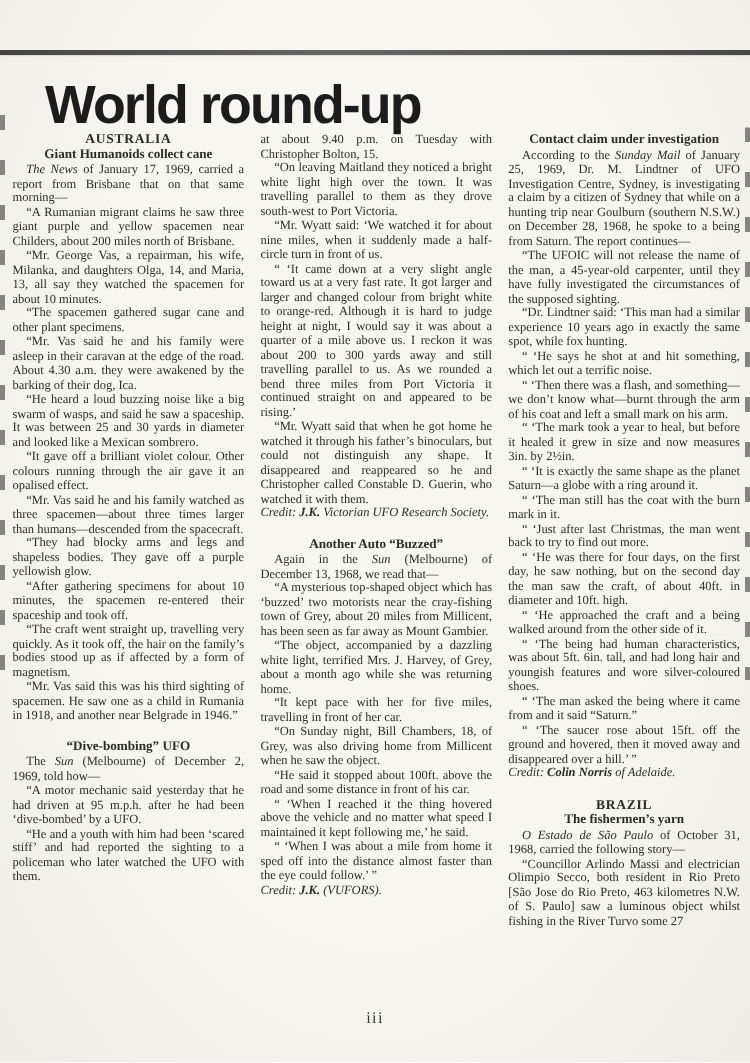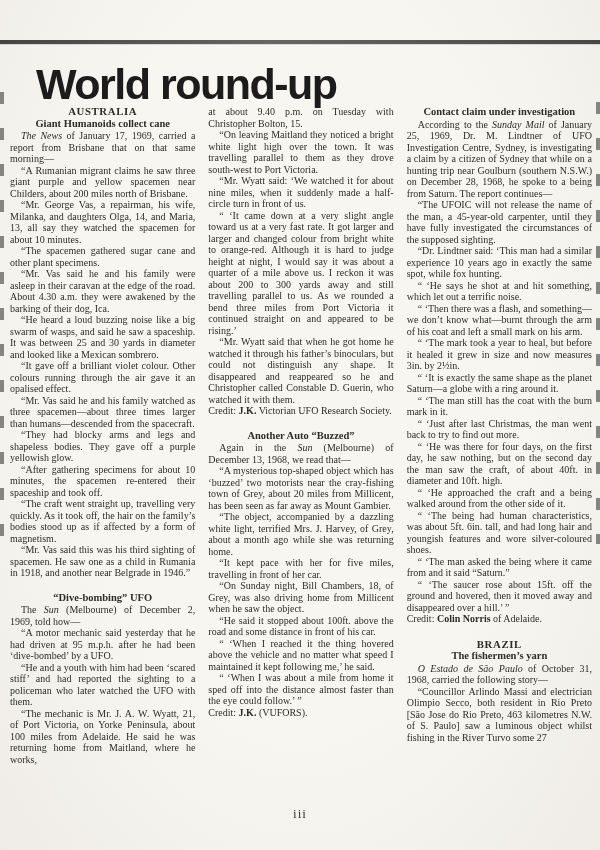--- a/index.html
+++ b/index.html
@@ -27,21 +27,21 @@
   main{position:absolute;top:106px;left:10px;right:8px;display:flex;gap:13px;}
   .col{flex:1 1 0;min-width:0;font-family:"Liberation Serif","DejaVu Serif",serif;
     font-size:10px;line-height:11.5px;text-align:justify;color:#2e2c29;}
   .blk{margin:0;}
   .country{text-align:center;font-weight:bold;font-size:10.8px;letter-spacing:.6px;margin-top:14px;}
   .head{text-align:center;font-weight:bold;font-size:10.5px;margin-top:13px;margin-bottom:1px;}
   .country + .head{margin-top:0;}
   .col .blk:first-child{margin-top:0;}
   .para{text-indent:11px;}
   .cont{text-indent:0;}
-  .credit{text-indent:0;}
+  .credit{text-indent:0;font-style:italic;}
   footer{position:absolute;left:0;right:0;top:806px;text-align:center;
     font-family:"Liberation Serif","DejaVu Serif",serif;font-size:13px;
     letter-spacing:1px;color:#3c3a36;}
 </style>
 </head>
 <body>
 
 <div class="page">
   <div class="top-rule"></div>
   <div class="edge left"></div>
@@ -64,21 +64,20 @@
         <p class="blk para">“It gave off a brilliant violet colour. Other colours running through the air gave it an opalised effect.</p>
         <p class="blk para">“Mr. Vas said he and his family watched as three spacemen—about three times larger than humans—descended from the spacecraft.</p>
         <p class="blk para">“They had blocky arms and legs and shapeless bodies. They gave off a purple yellowish glow.</p>
         <p class="blk para">“After gathering specimens for about 10 minutes, the spacemen re-entered their spaceship and took off.</p>
         <p class="blk para">“The craft went straight up, travelling very quickly. As it took off, the hair on the family’s bodies stood up as if affected by a form of magnetism.</p>
         <p class="blk para">“Mr. Vas said this was his third sighting of spacemen. He saw one as a child in Rumania in 1918, and another near Belgrade in 1946.”</p>
         <p class="blk head">“Dive-bombing” UFO</p>
         <p class="blk para">The <i>Sun</i> (Melbourne) of December 2, 1969, told how—</p>
         <p class="blk para">“A motor mechanic said yesterday that he had driven at 95 m.p.h. after he had been ‘dive-bombed’ by a UFO.</p>
         <p class="blk para">“He and a youth with him had been ‘scared stiff’ and had reported the sighting to a policeman who later watched the UFO with them.</p>
-        <p class="blk para">“The mechanic is Mr. J. A. W. Wyatt, 21, of Port Victoria, on Yorke Peninsula, about 100 miles from Adelaide. He said he was returning home from Maitland, where he works,</p>
       </section>
     <section class="col">
         <p class="blk cont">at about 9.40 p.m. on Tuesday with Christopher Bolton, 15.</p>
         <p class="blk para">“On leaving Maitland they noticed a bright white light high over the town. It was travelling parallel to them as they drove south-west to Port Victoria.</p>
         <p class="blk para">“Mr. Wyatt said: ‘We watched it for about nine miles, when it suddenly made a half-circle turn in front of us.</p>
         <p class="blk para">“ ‘It came down at a very slight angle toward us at a very fast rate. It got larger and larger and changed colour from bright white to orange-red. Although it is hard to judge height at night, I would say it was about a quarter of a mile above us. I reckon it was about 200 to 300 yards away and still travelling parallel to us. As we rounded a bend three miles from Port Victoria it continued straight on and appeared to be rising.’</p>
         <p class="blk para">“Mr. Wyatt said that when he got home he watched it through his father’s binoculars, but could not distinguish any shape. It disappeared and reappeared so he and Christopher called Constable D. Guerin, who watched it with them.</p>
         <p class="blk credit">Credit: <b>J.K.</b> Victorian UFO Research Society.</p>
         <p class="blk head">Another Auto “Buzzed”</p>
         <p class="blk para">Again in the <i>Sun</i> (Melbourne) of December 13, 1968, we read that—</p>

